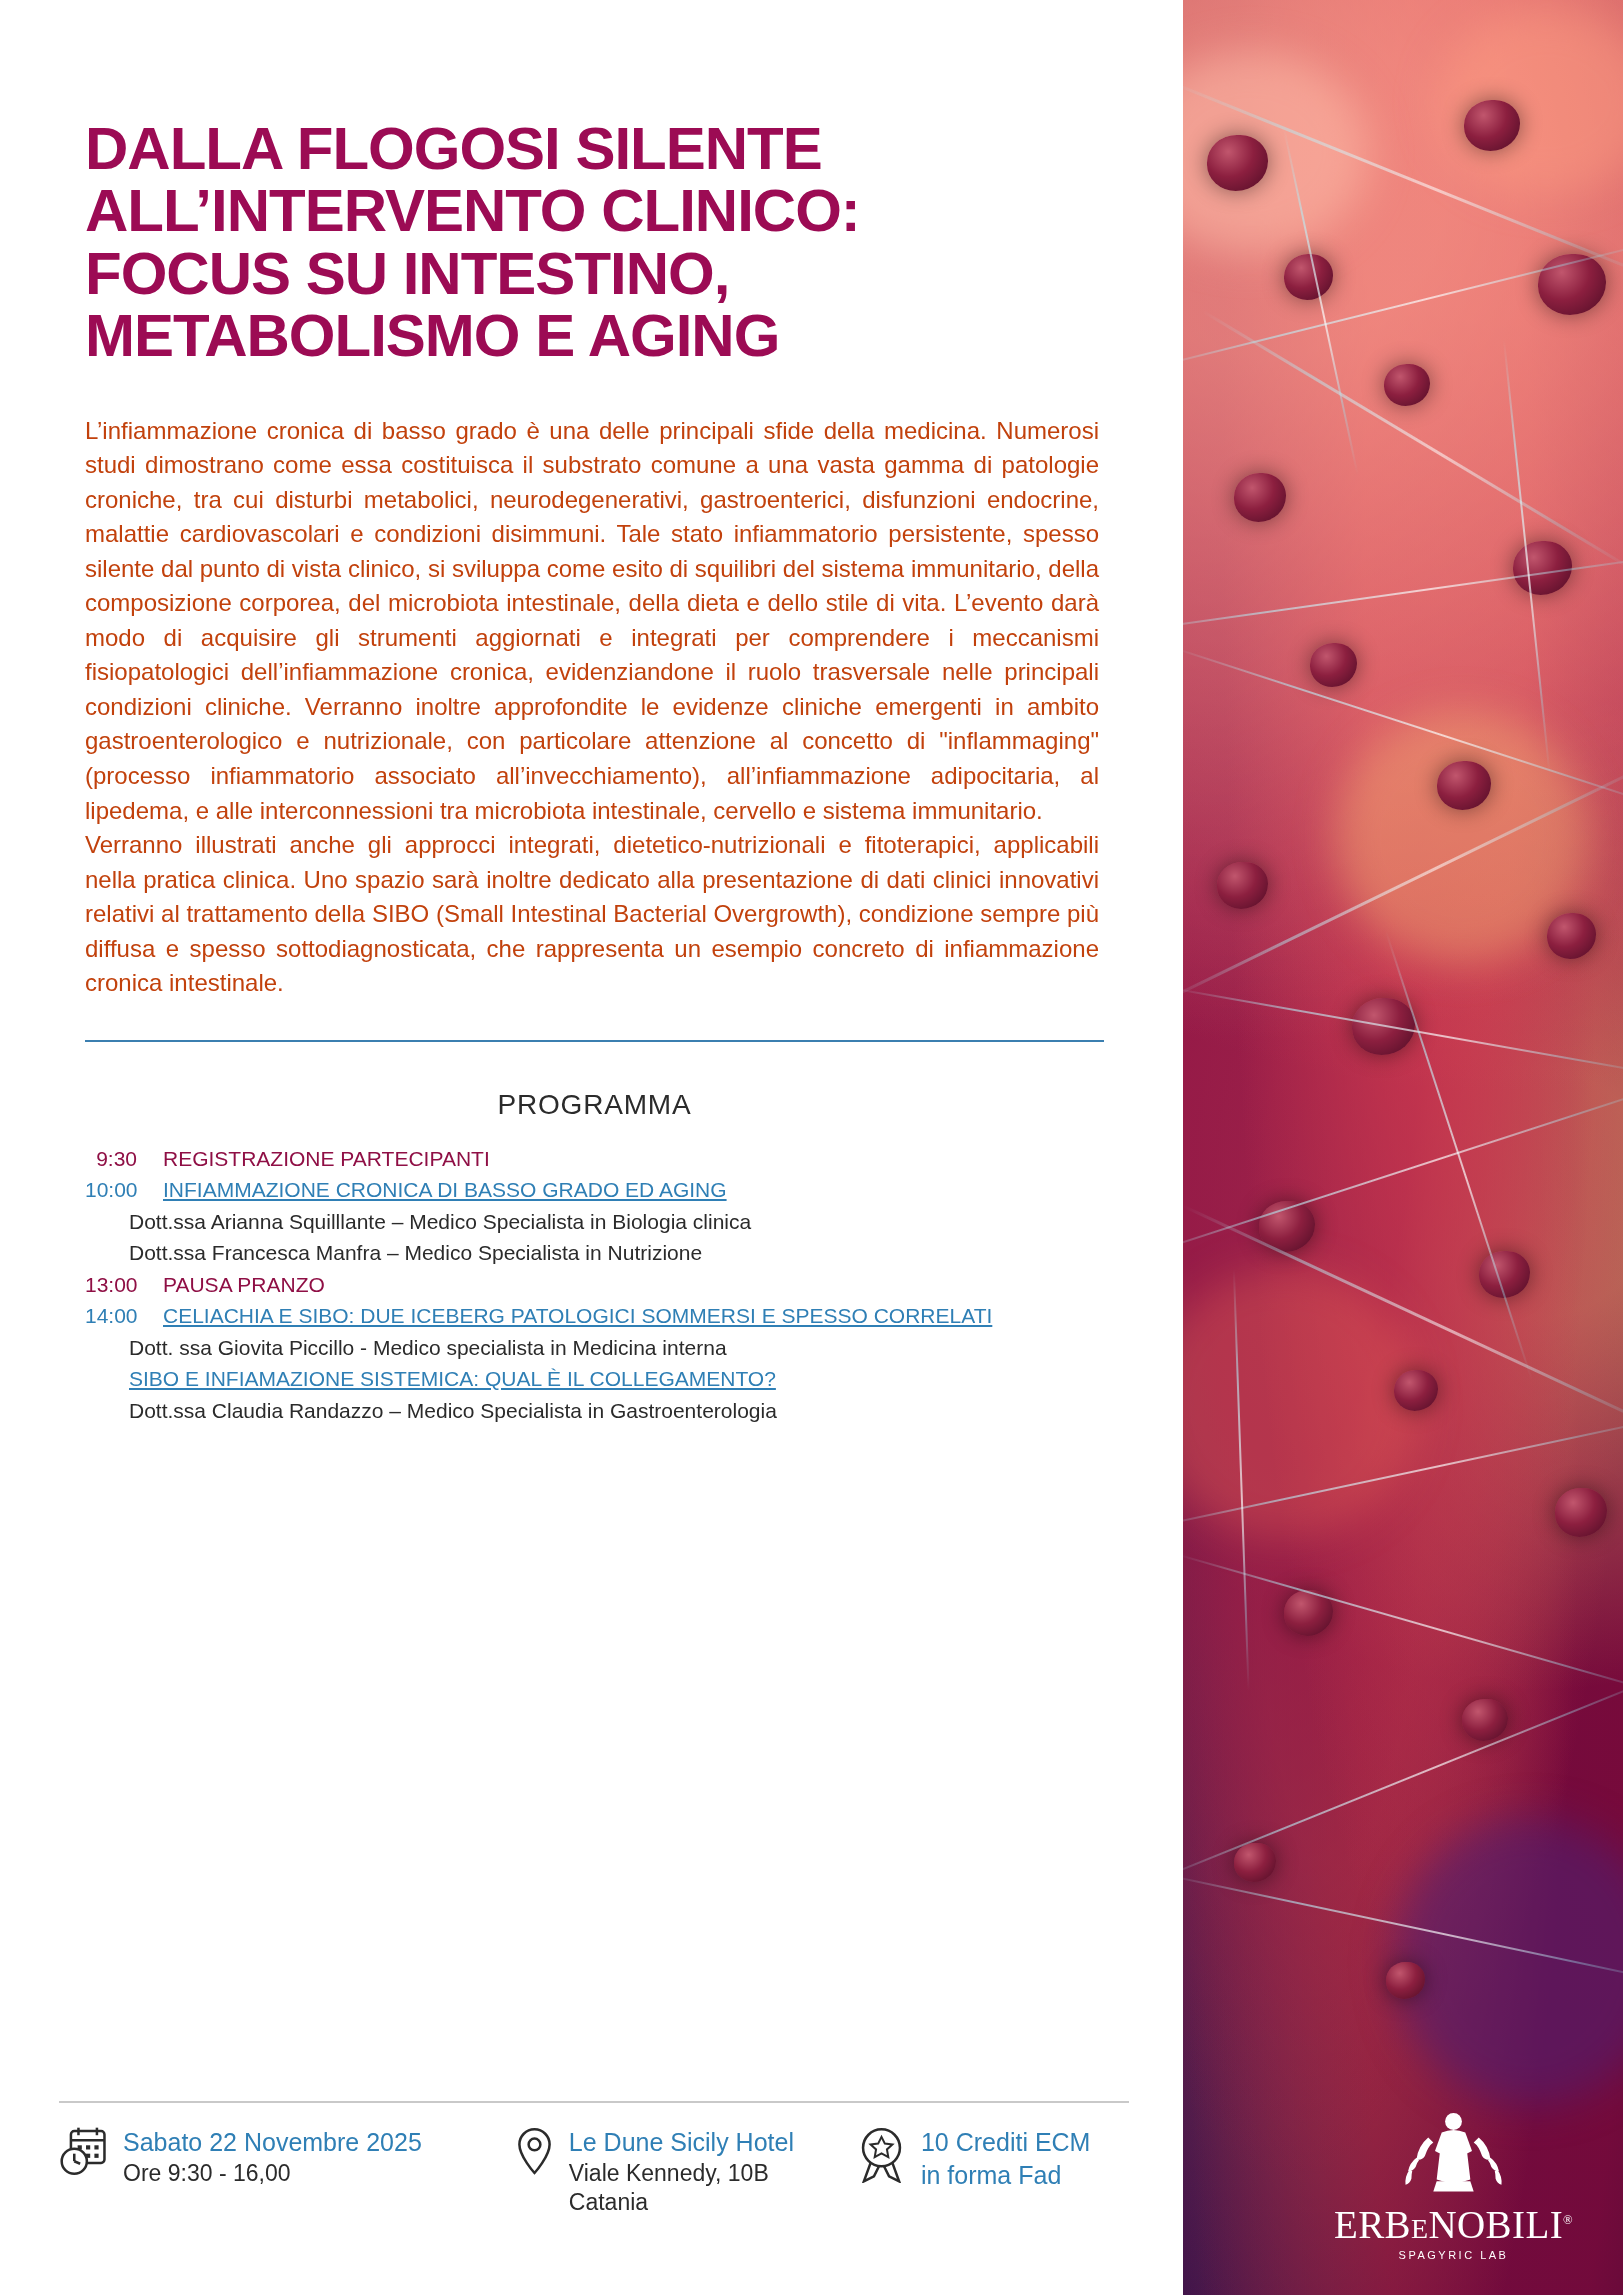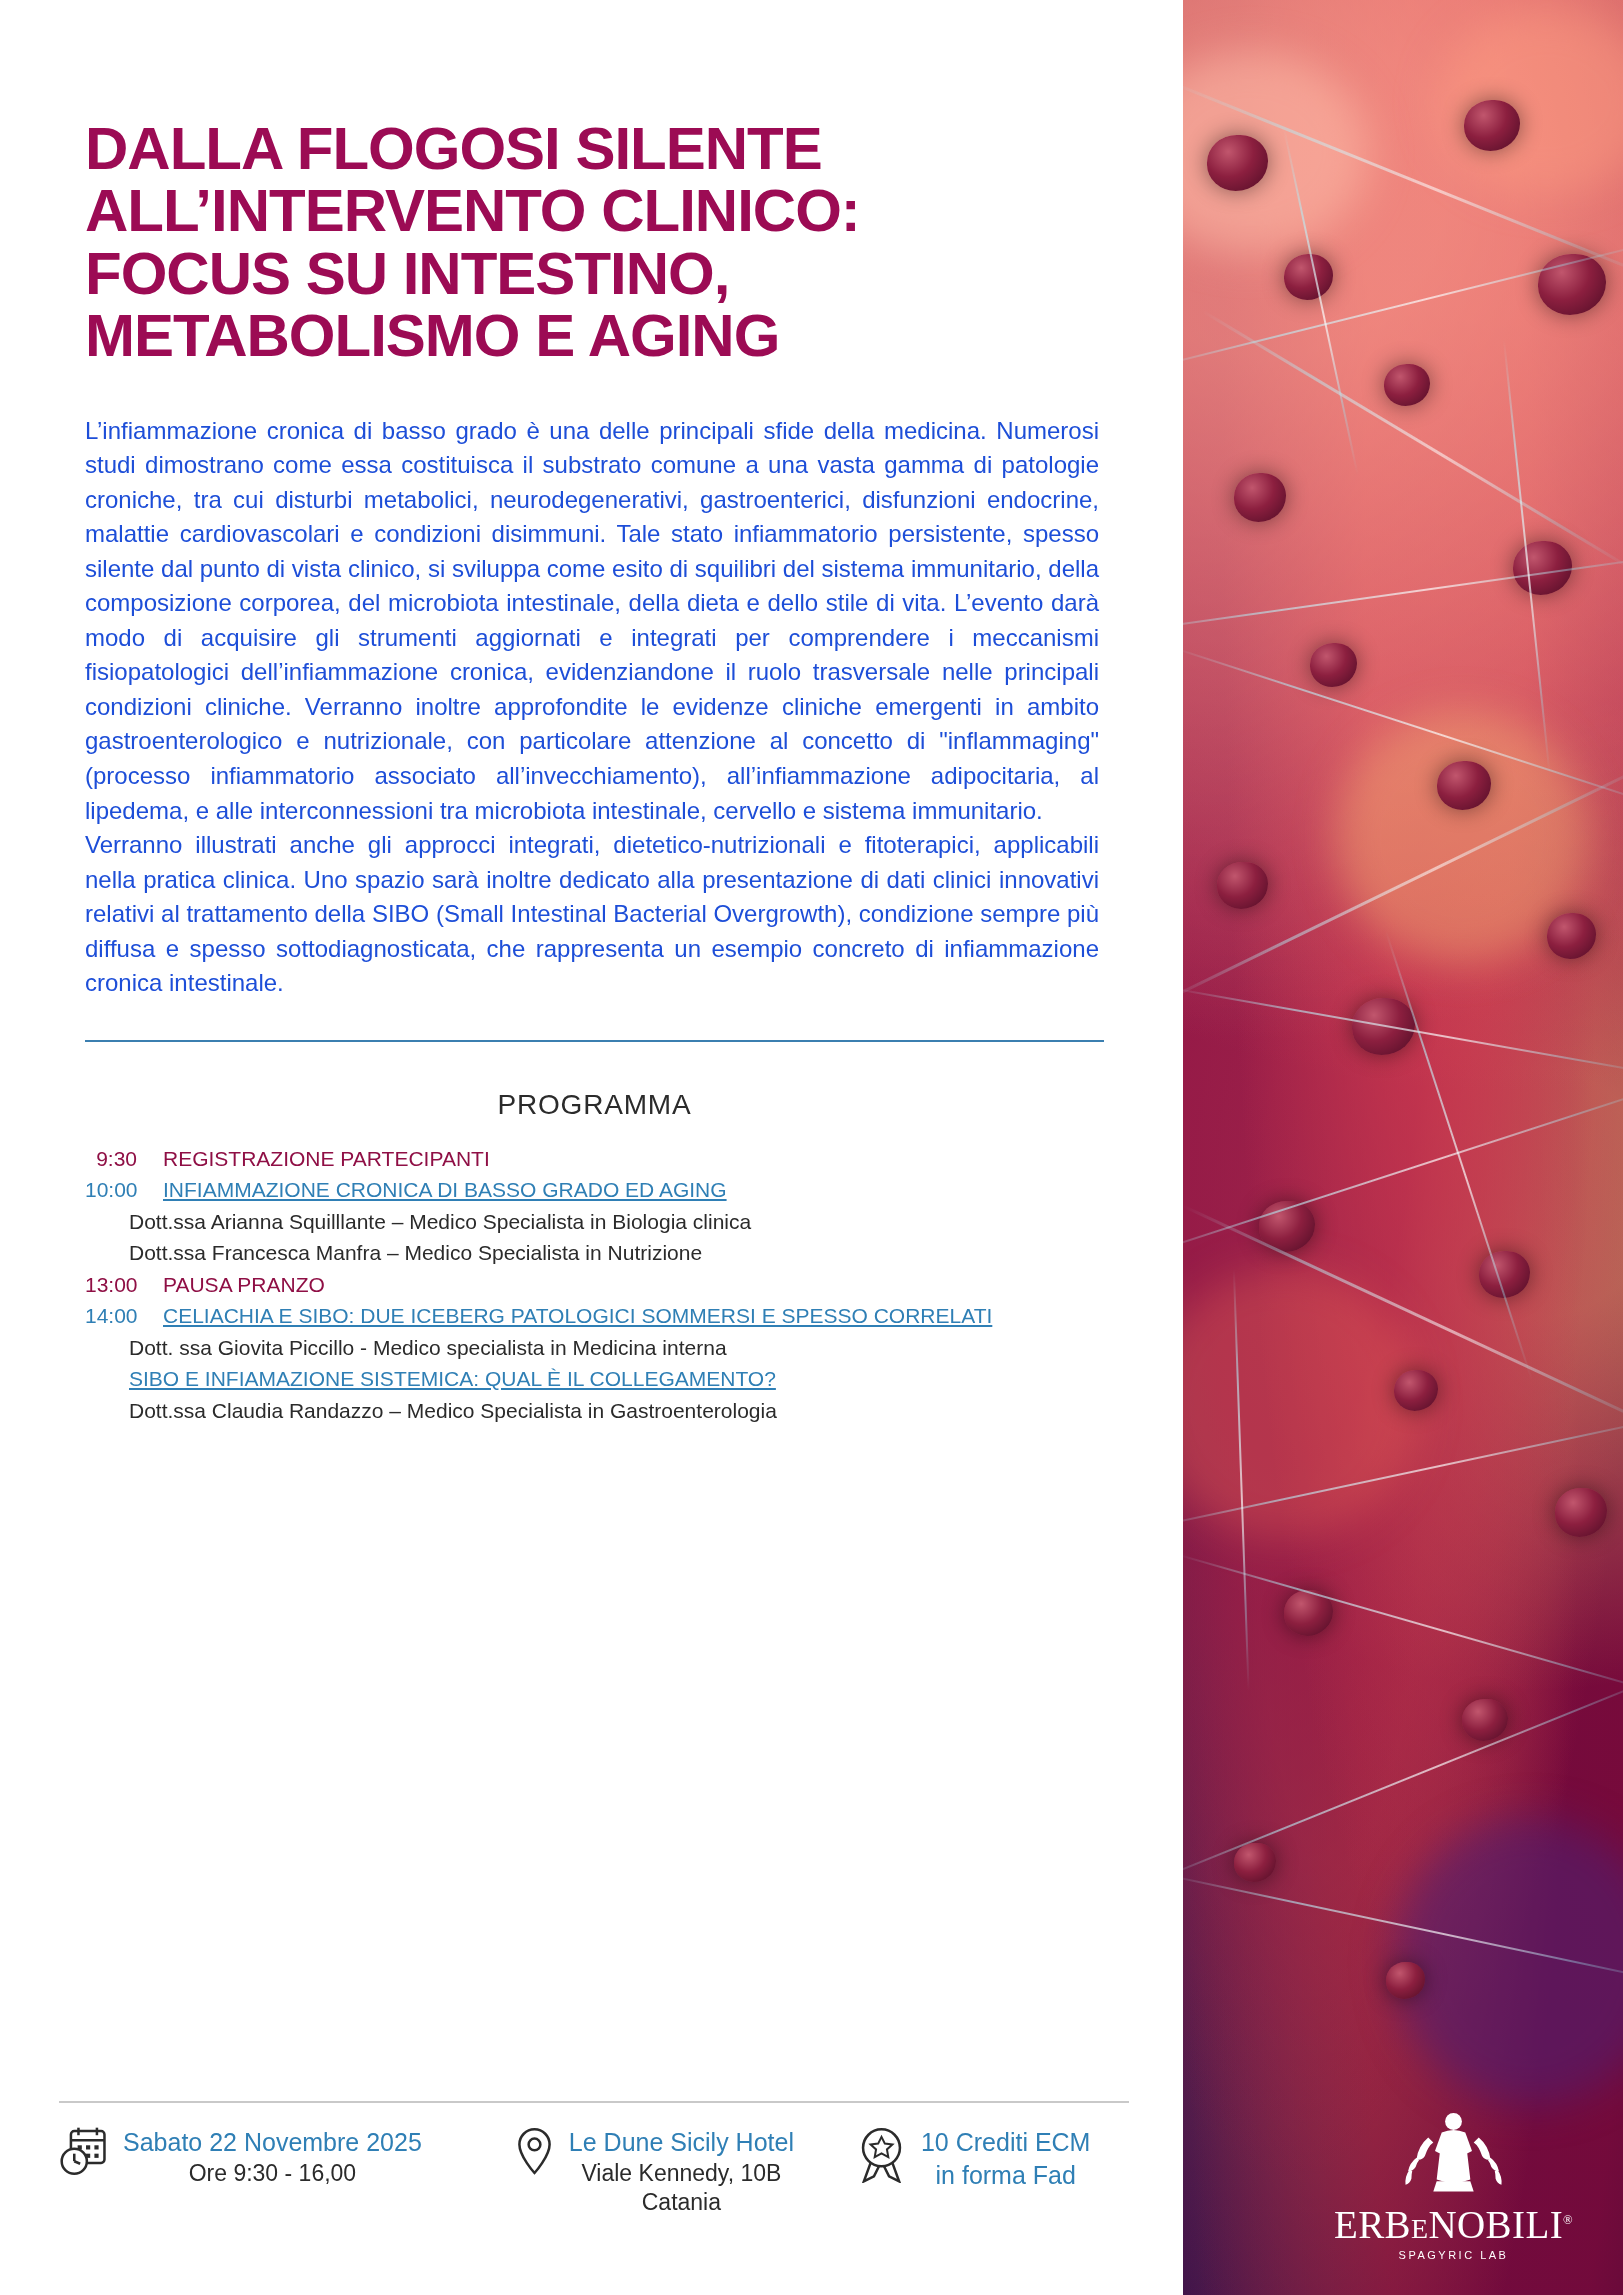--- a/index.html
+++ b/index.html
@@ -106,21 +106,21 @@
     font-size: 60px;
     line-height: 1.04;
     font-weight: bold;
     letter-spacing: -1px;
     margin-bottom: 46px;
     font-family: "Liberation Sans", sans-serif;
   }
   .title div { white-space: nowrap; }
 
   .abstract {
-    color: #1d4ed8;
+    color: #c2410c;
     font-size: 24px;
     line-height: 1.44;
     text-align: justify;
     margin-bottom: 15px;
   }
   .abstract p { margin-bottom: 0; }
 
   .divider {
     margin: 39px 0 0 0;
     height: 1.7px;
@@ -172,21 +172,20 @@
     height: 1.7px;
     background: #c9c9c9;
   }
   .footer {
     position: absolute;
     left: 59px;
     top: 2126px;
     width: 1091px;
     display: flex;
     align-items: flex-start;
-    text-align: center;
   }
   .fitem { display: flex; align-items: flex-start; }
   .ficon { flex: none; margin-right: 15px; }
   .ftext { line-height: 1.3; }
   .fmain { color: #2f7fb5; font-size: 25px; }
   .fsub { color: #2b2b2b; font-size: 23px; }
   .fsub2 { color: #2f7fb5; font-size: 25px; }
   .gap1 { width: 93px; }
   .gap2 { width: 63px; }
 </style>

